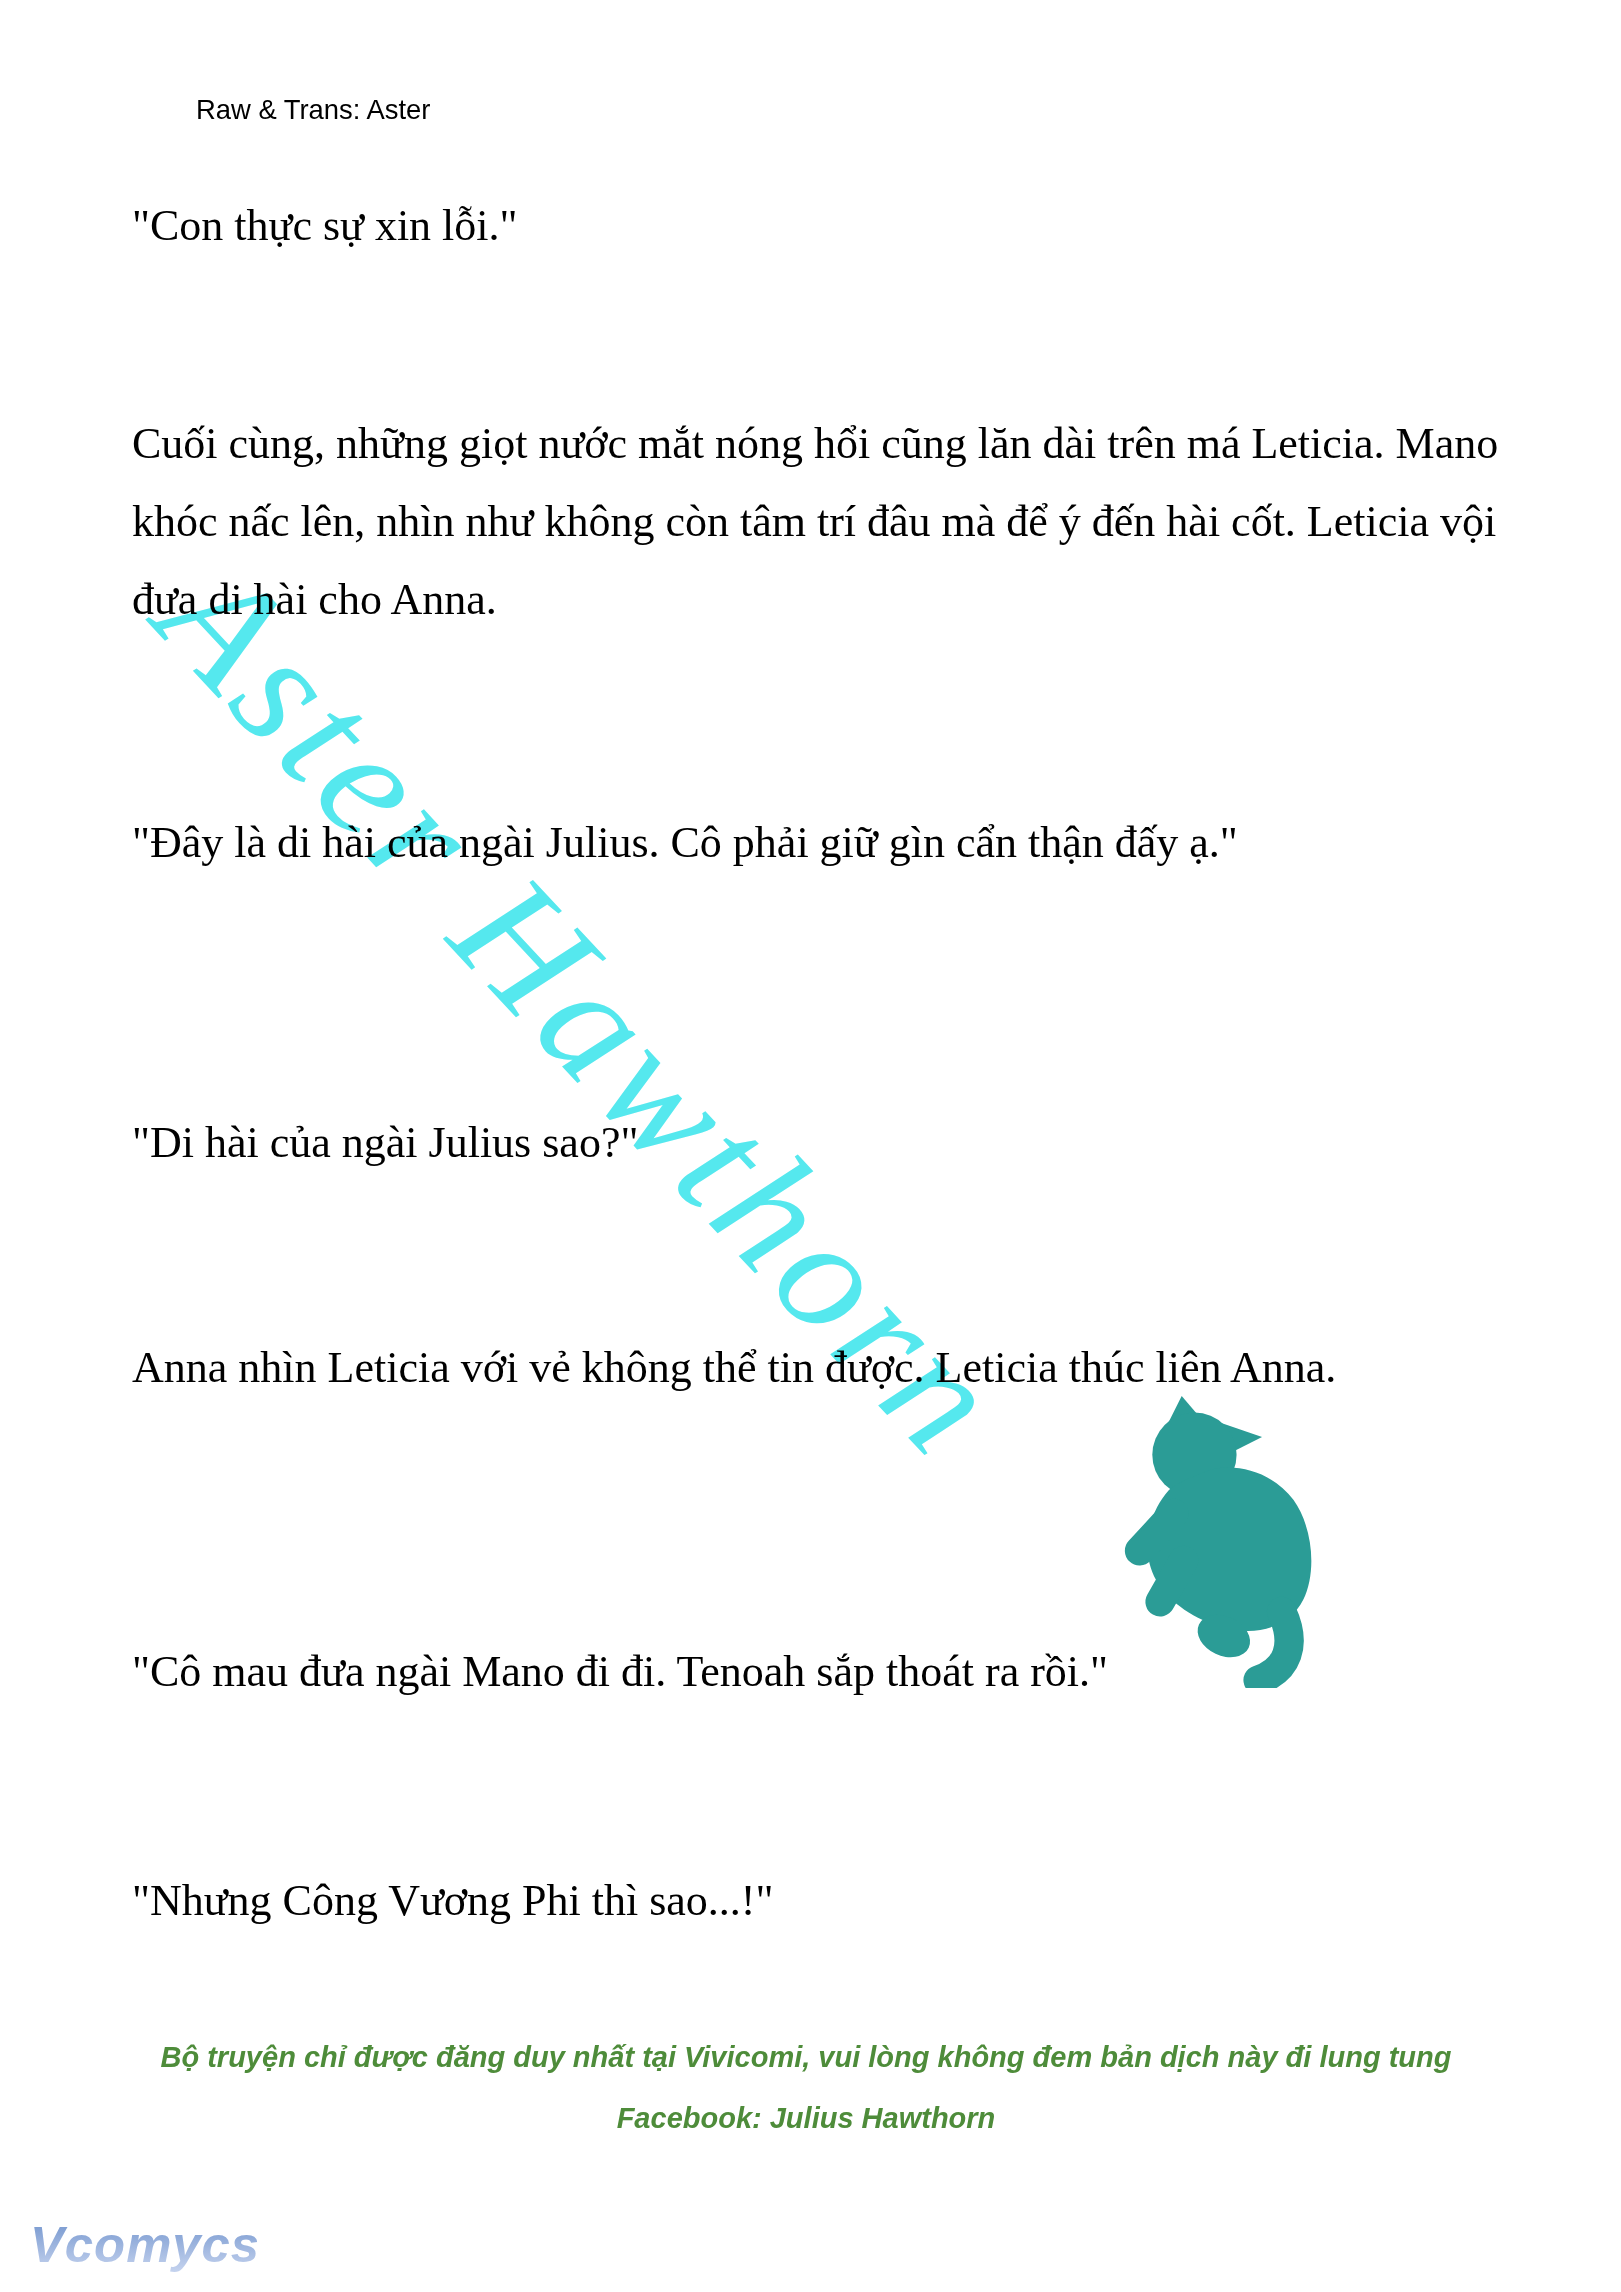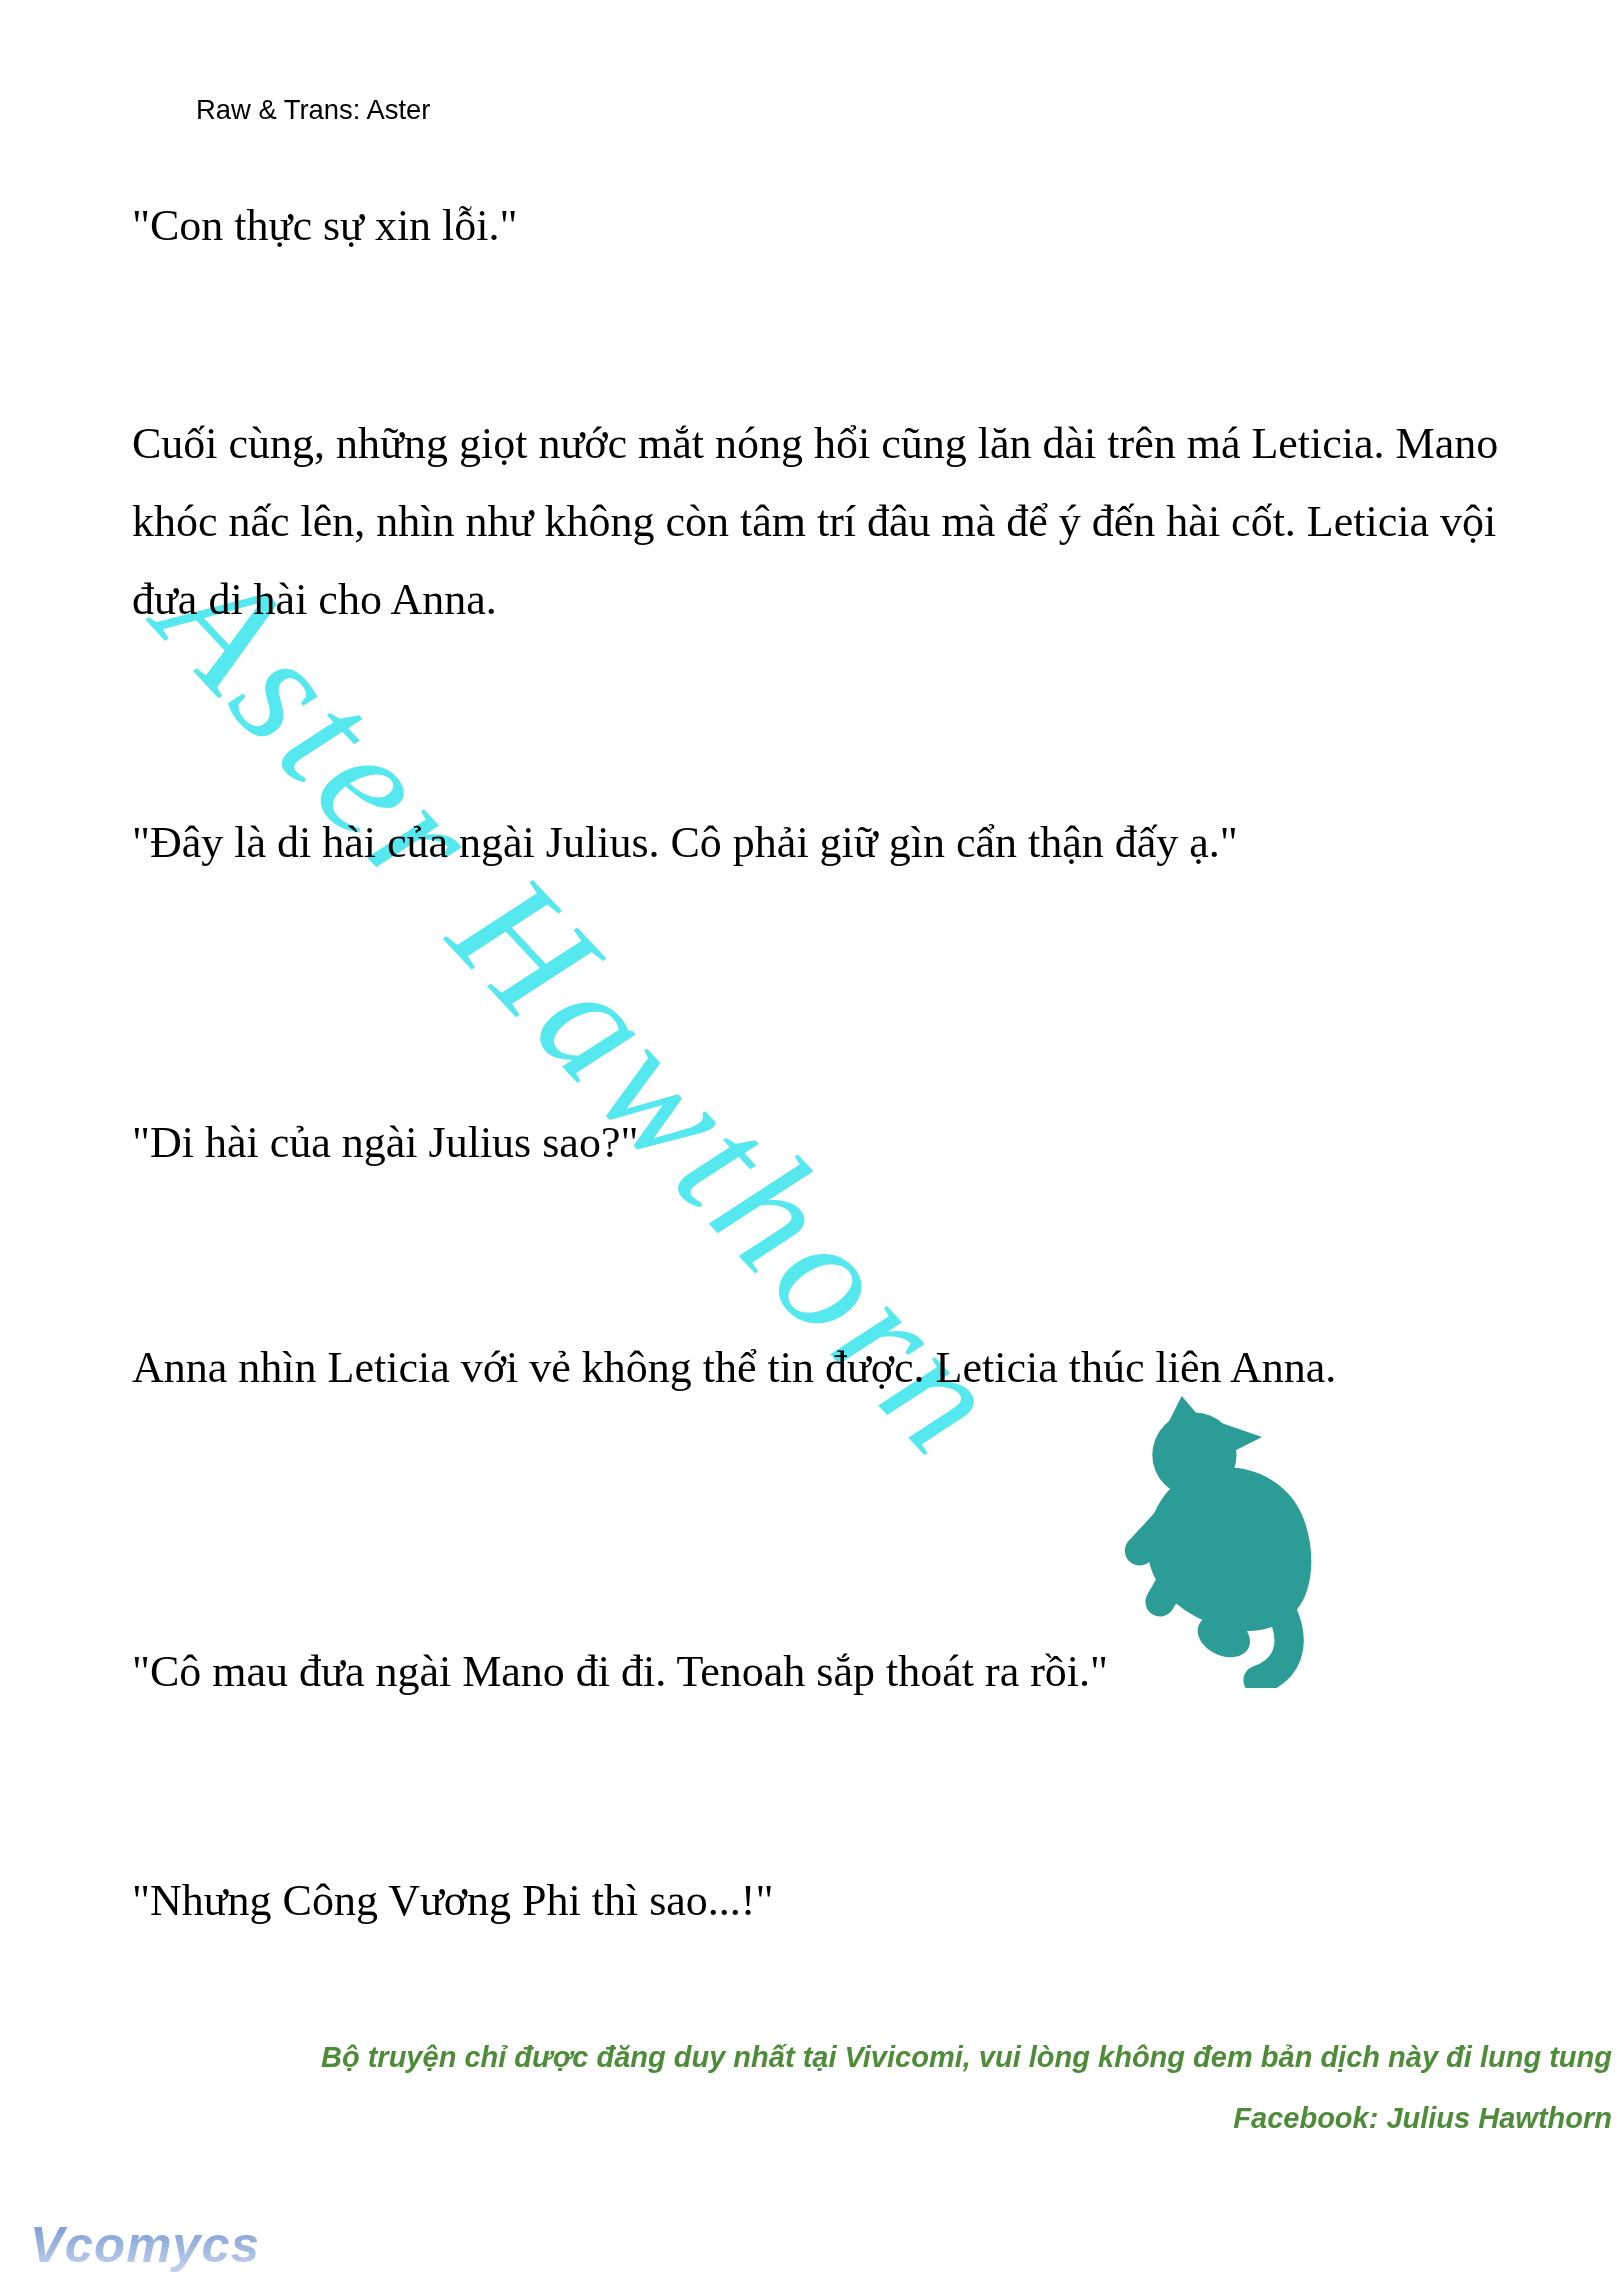--- a/index.html
+++ b/index.html
@@ -54,21 +54,21 @@
     width: 206px;
     height: 294px;
     color: var(--cat, #2b9c96);
     z-index: 1;
   }
   .footer {
     position: absolute;
     left: 0;
     top: 2027px;
     width: 100%;
-    text-align: right;
+    text-align: center;
     font: bold italic 29px/61px "Liberation Sans", sans-serif;
     color: var(--footer-green, #4e8c3a);
     z-index: 3;
   }
   .logo {
     position: absolute;
     left: 21.6px;
     top: 2201px;
     z-index: 3;
   }

